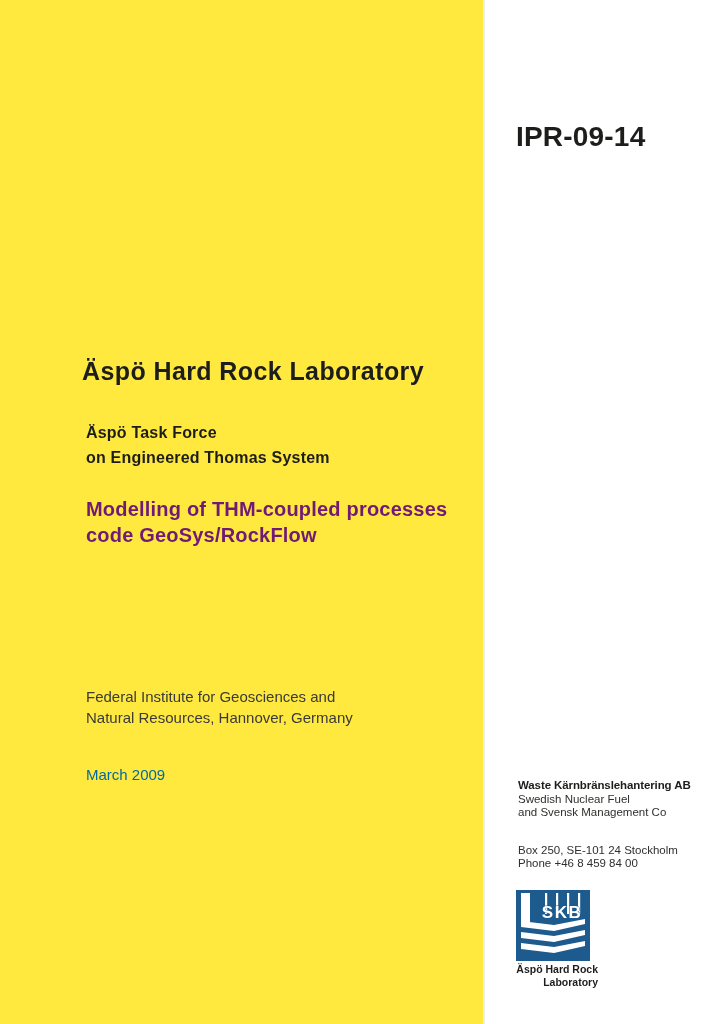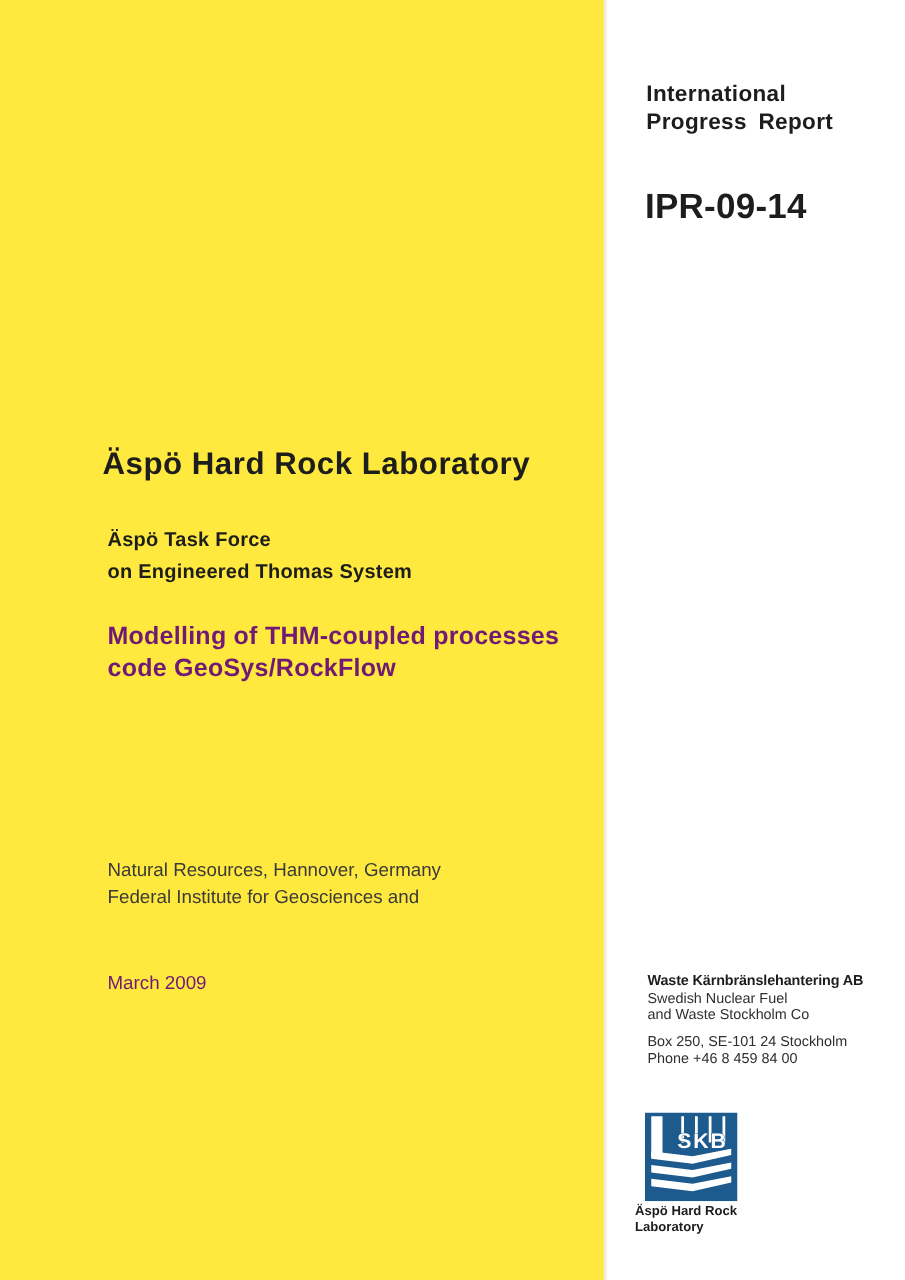--- a/index.html
+++ b/index.html
@@ -66,23 +66,22 @@
     left: 86px; top: 686px;
     font-size: 15px;
     color: #3A3A38;
     line-height: 21px;
     white-space: nowrap;
   }
   .cover-date {
     position: absolute;
     left: 86px; top: 766px;
     font-size: 15px;
-    color: #701a75;
+    color: #0369a1;
     white-space: nowrap;
-    margin-top: 12px;
   }
   
   .report-type {
     position: absolute;
     left: 517px; top: 64px;
     font-size: 18px;
     font-weight: bold;
     color: #1D1D1B;
     line-height: 22px;
     letter-spacing: 0.3px;
@@ -90,46 +89,45 @@
     white-space: nowrap;
   }
   .report-number {
     position: absolute;
     left: 516px; top: 121px;
     font-size: 28px;
     font-weight: bold;
     color: #1D1D1B;
     letter-spacing: 0.2px;
     white-space: nowrap;
-    margin-top: 28px;
   }
   .publisher-block {
     position: absolute;
     left: 518px; top: 779px;
     font-size: 11.5px;
     color: #2F2F2D;
     line-height: 13.5px;
     white-space: nowrap;
   }
   .publisher-name {
     font-weight: bold;
     color: #1D1D1B;
     letter-spacing: -0.1px;
   }
-  .publisher-address { margin-top: 8px; }
+  .publisher-address { margin-top: 24px; }
   .skb-logo {
     position: absolute;
     left: 516px; top: 890px;
     width: 74px; height: 71px;
   }
   .logo-caption {
     position: absolute;
     left: 508px; top: 963px;
     width: 90px;
-    text-align: left;
+    text-align: right;
     font-size: 10.5px;
     font-weight: bold;
     color: #1D1D1B;
     line-height: 12.5px;
   }
 </style>
 </head>
 <body>
 
 <div class="page">
@@ -143,37 +141,33 @@
     <div>on Engineered Thomas System</div>
   </div>
 
   <div class="report-title-block">
     <div>Modelling of THM-coupled processes</div>
     <div>code GeoSys/RockFlow</div>
   </div>
 
 
   <div class="affiliation-block">
+    <div>Federal Institute for Geosciences and</div>
     <div>Natural Resources, Hannover, Germany</div>
-    <div>Federal Institute for Geosciences and</div>
   </div>
 
   <div class="cover-date">March 2009</div>
 
-  <div class="report-type">
-    <div>International</div>
-    <div>Progress Report</div>
-  </div>
 
   <div class="report-number">IPR-09-14</div>
 
   <div class="publisher-block">
     <div class="publisher-name">Waste Kärnbränslehantering AB</div>
     <div>Swedish Nuclear Fuel</div>
-    <div>and Waste Stockholm Co</div>
+    <div>and Svensk Management Co</div>
     <div class="publisher-address">Box 250, SE-101 24 Stockholm</div>
     <div>Phone +46 8 459 84 00</div>
   </div>
 
   <svg class="skb-logo" viewBox="0 0 74 71" xmlns="http://www.w3.org/2000/svg">
     <rect x="0" y="0" width="74" height="71" fill="#1D5A8E"></rect>
 
     <rect x="5" y="3" width="9" height="33" fill="#ffffff"></rect>
 
     <rect x="29" y="3" width="2.2" height="21" fill="#ffffff"></rect>

